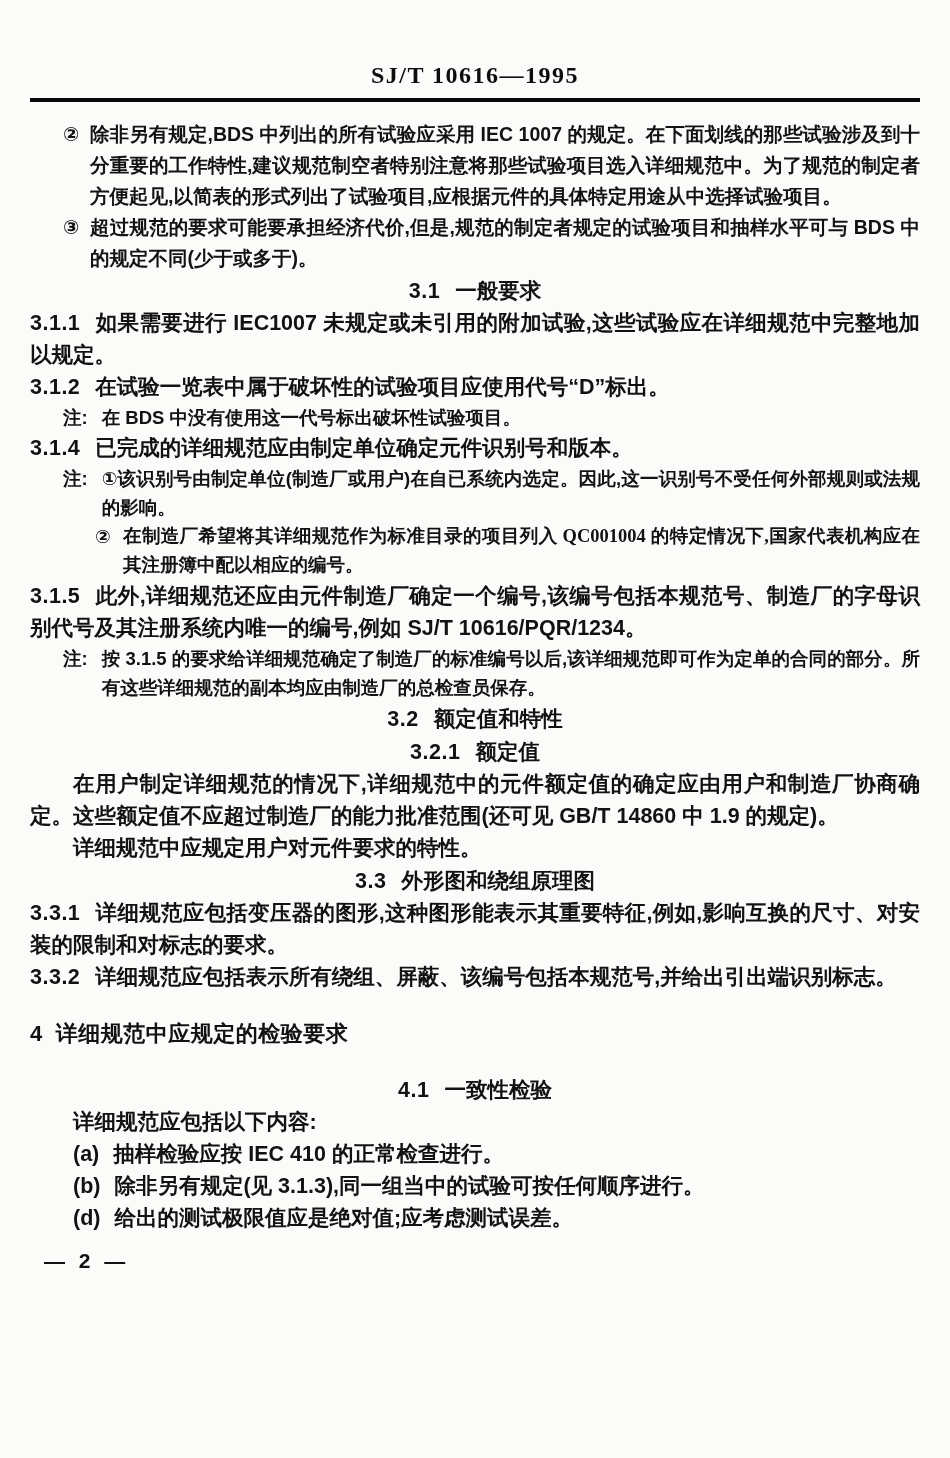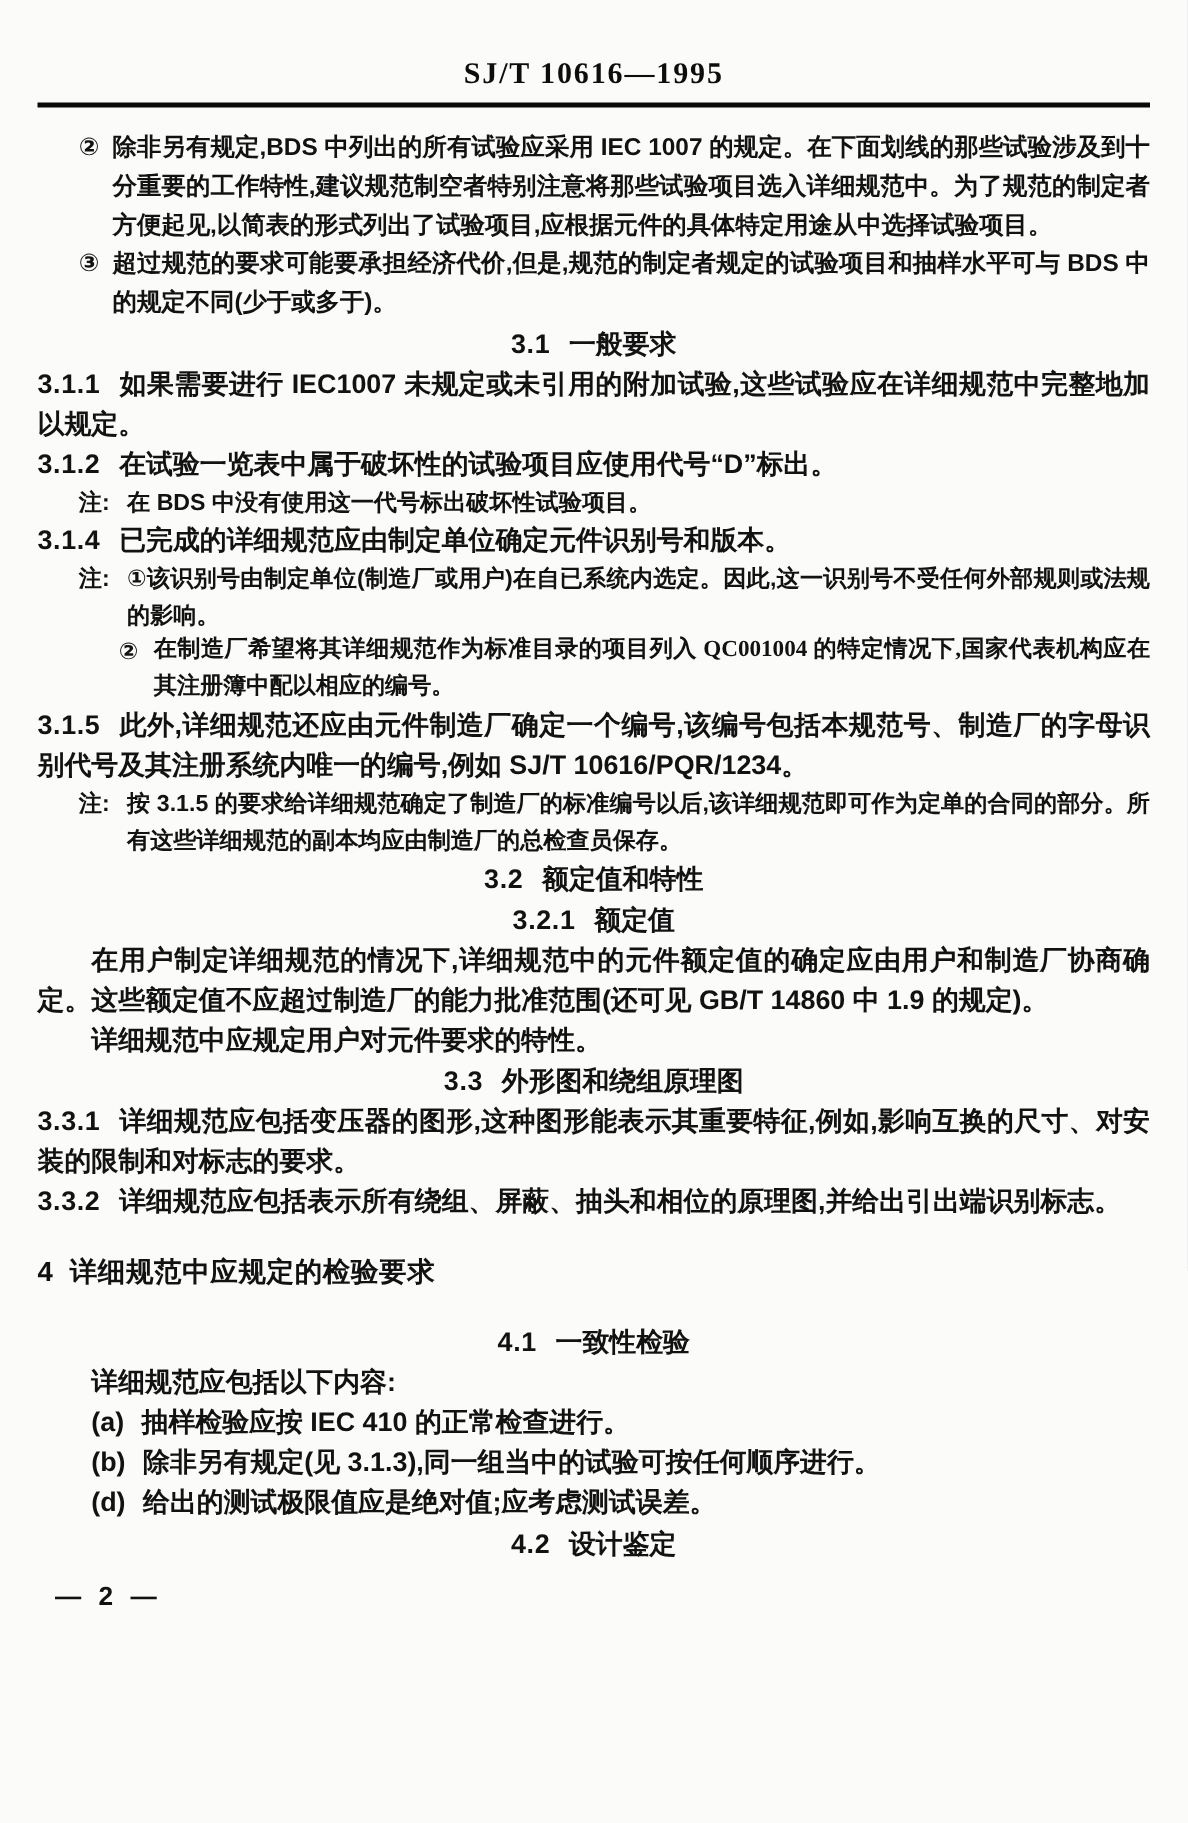--- a/index.html
+++ b/index.html
@@ -5,21 +5,21 @@
   * { box-sizing: border-box; }
   html, body { margin: 0; padding: 0; background: #e8e8e8; }
   .page {
     position: relative;
     width: 950px;
     height: 1458px;
     margin: 0 auto;
     background: #fbfbf9;
     color: #121212;
     font-family: "Liberation Sans", "DejaVu Sans", sans-serif;
-    padding: 0 30px;
+    padding: 16px 30px;
     overflow: hidden;
   }
   .doc-header {
     text-align: center;
     padding-top: 46px;
     font-family: "Liberation Serif", "DejaVu Serif", serif;
     font-size: 24px;
     font-weight: 700;
     letter-spacing: 1.5px;
     color: #0d0d0d;
@@ -155,34 +155,33 @@
 
     <p class="b-body">在用户制定详细规范的情况下,详细规范中的元件额定值的确定应由用户和制造厂协商确定。这些额定值不应超过制造厂的能力批准范围(还可见 GB/T 14860 中 1.9 的规定)。</p>
 
 
     <p class="b-body">详细规范中应规定用户对元件要求的特性。</p>
 
     <p class="b-heading"><b class="num">3.3</b><span>外形图和绕组原理图</span></p>
 
     <p class="b-numbered"><b class="num">3.3.1</b><span>详细规范应包括变压器的图形,这种图形能表示其重要特征,例如,影响互换的尺寸、对安装的限制和对标志的要求。</span></p>
 
-    <p class="b-numbered"><b class="num">3.3.2</b><span>详细规范应包括表示所有绕组、屏蔽、抽头和相位的原理图,并给出引出端识别标志。</span></p>
+    <p class="b-numbered"><b class="num">3.3.2</b><span>详细规范应包括表示所有绕组、屏蔽、该编号包括本规范号,并给出引出端识别标志。</span></p>
 
     <p class="b-chapter"><b class="num">4</b><span>详细规范中应规定的检验要求</span></p>
 
     <p class="b-heading mt-41"><b class="num">4.1</b><span>一致性检验</span></p>
 
     <p class="b-body">详细规范应包括以下内容:</p>
 
     <p class="b-list"><b class="lmk">(a)</b><span>抽样检验应按 IEC 410 的正常检查进行。</span></p>
 
     <p class="b-list"><b class="lmk">(b)</b><span>除非另有规定(见 3.1.3),同一组当中的试验可按任何顺序进行。</span></p>
 
 
     <p class="b-list"><b class="lmk">(d)</b><span>给出的测试极限值应是绝对值;应考虑测试误差。</span></p>
 
-    <p class="b-heading"><b class="num">4.2</b><span>设计鉴定</span></p>
 
   </div>
 
   <div class="page-num">— 2 —</div>
 
 </div>
 
 </body></html>

